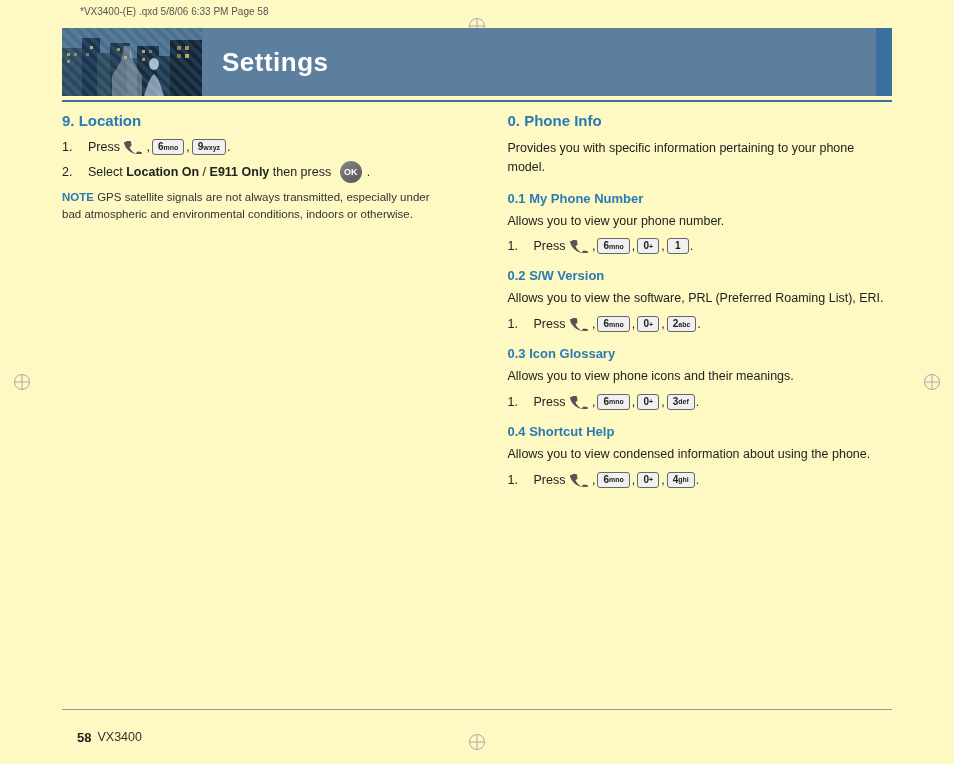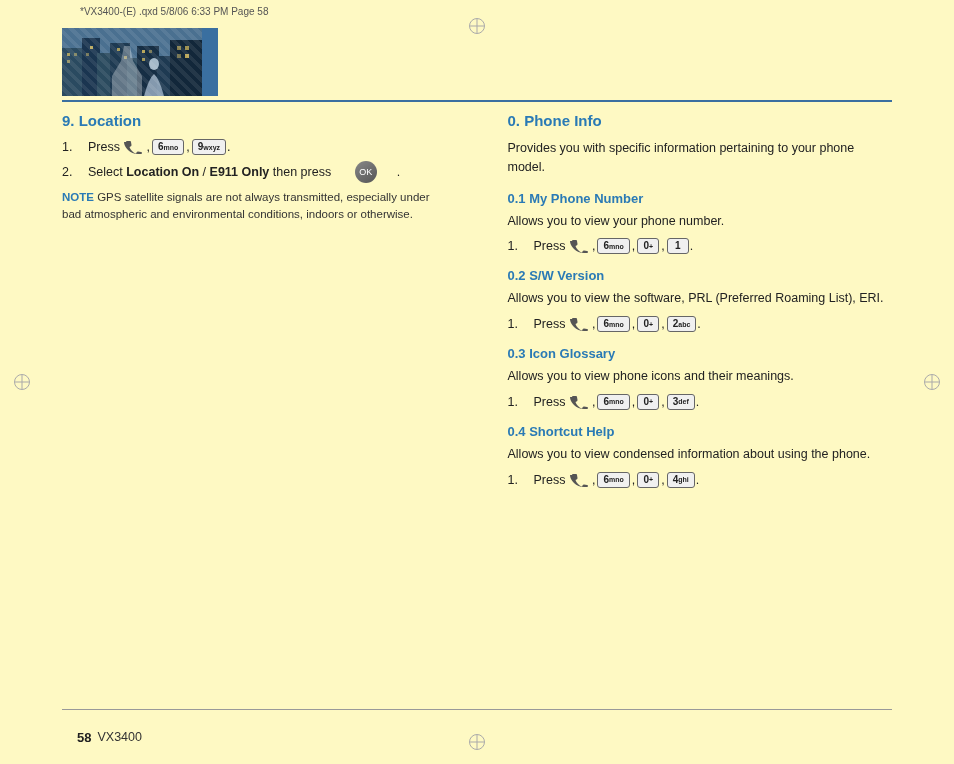--- a/index.html
+++ b/index.html
@@ -232,22 +232,22 @@
     .ok-btn {
       display: inline-flex;
       align-items: center;
       justify-content: center;
       width: 22px;
       height: 22px;
       border-radius: 50%;
       background: linear-gradient(145deg, #888, #555);
       color: #fff;
       font-size: 9px;
-      font-weight: normal;
-      margin: 0 20px;
+      font-weight: bold;
+      margin: 0 5px;
       vertical-align: middle;
     }
 
     .step-row {
       display: flex;
       align-items: center;
       margin-bottom: 6px;
       font-size: 12.5px;
     }
 
@@ -413,20 +413,23 @@
         <rect x="80" y="30" width="3" height="3" fill="rgba(255,220,100,0.6)"></rect>
         <rect x="115" y="18" width="4" height="4" fill="rgba(255,220,100,0.5)"></rect>
         <rect x="123" y="18" width="4" height="4" fill="rgba(255,220,100,0.6)"></rect>
         <rect x="115" y="26" width="4" height="4" fill="rgba(255,220,100,0.4)"></rect>
         <rect x="123" y="26" width="4" height="4" fill="rgba(255,220,100,0.7)"></rect>
 
         <ellipse cx="92" cy="36" rx="5" ry="6" fill="rgba(200,220,235,0.8)"></ellipse>
         <path d="M82 68 Q87 50 92 46 Q97 50 102 68 Z" fill="rgba(180,200,220,0.7)"></path>
       </svg>
     </div>
+    <div class="header-title-bar">
+      <h1>Settings</h1>
+    </div>
     <div class="header-right-accent"></div>
   </div>
 
   <div class="header-line"></div>
 
   <div class="content">
 
     <div class="left-col">
 
       <div class="section-title">9. Location</div>

